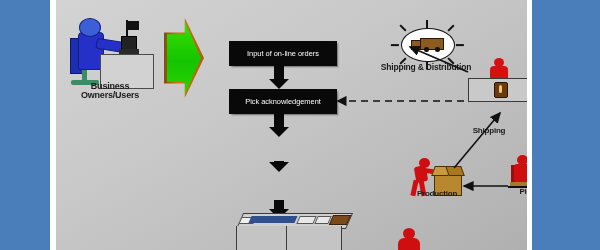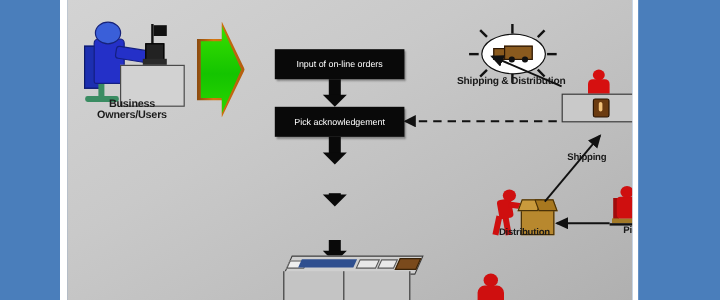--- a/index.html
+++ b/index.html
@@ -217,21 +217,21 @@
     <div id="fulfil">
       <div class="leg1"></div>
       <div class="leg2"></div>
       <div class="body"></div>
       <div class="head"></div>
       <div class="arm"></div>
       <div class="crate"></div>
       <div class="flap1"></div>
       <div class="flap2"></div>
     </div>
-    <div class="lbl" id="fulfil-label">Distribution</div>
+    <div class="lbl" id="fulfil-label">Production</div>
 
     <div id="pick">
       <div class="chair"></div>
       <div class="base"></div>
       <div class="body"></div>
       <div class="head"></div>
       <div class="arm"></div>
 
       <div class="floor"></div>
     </div>

